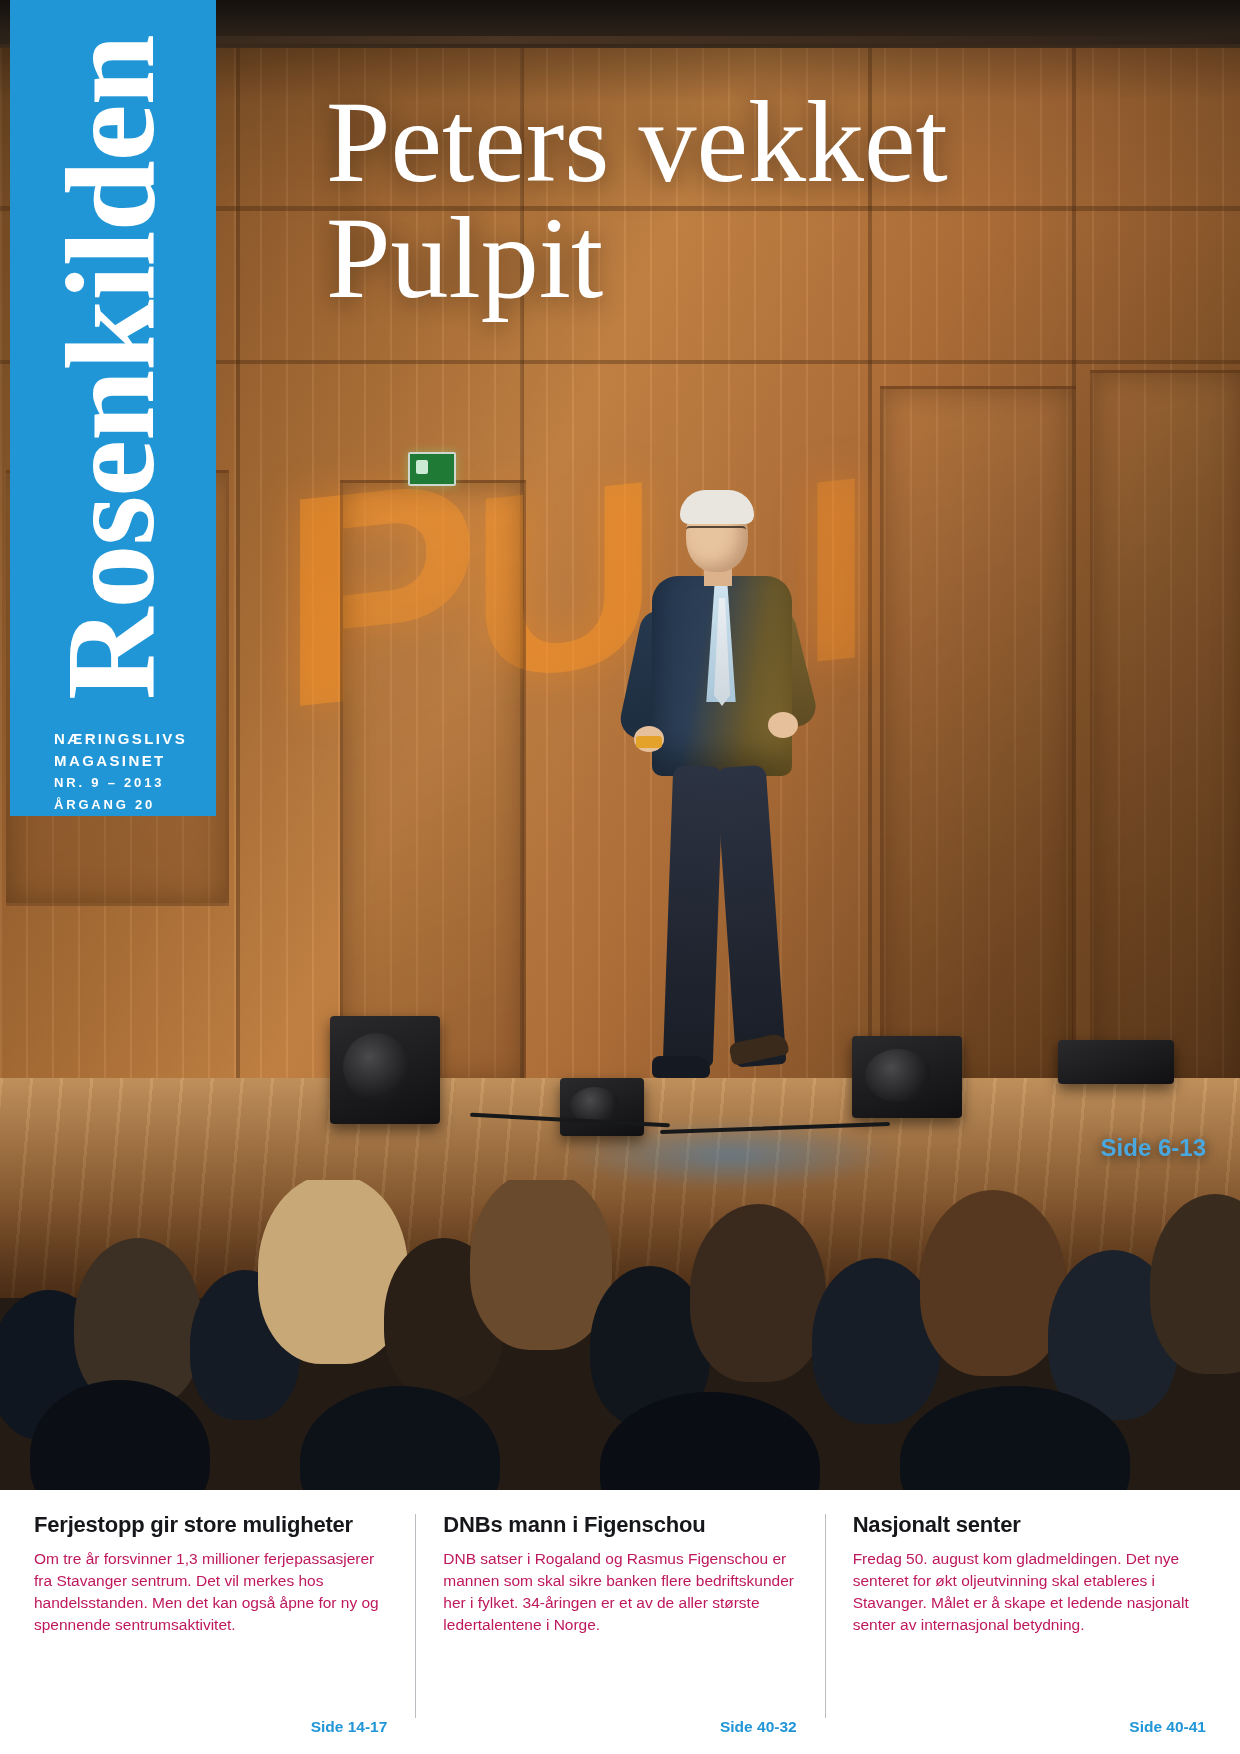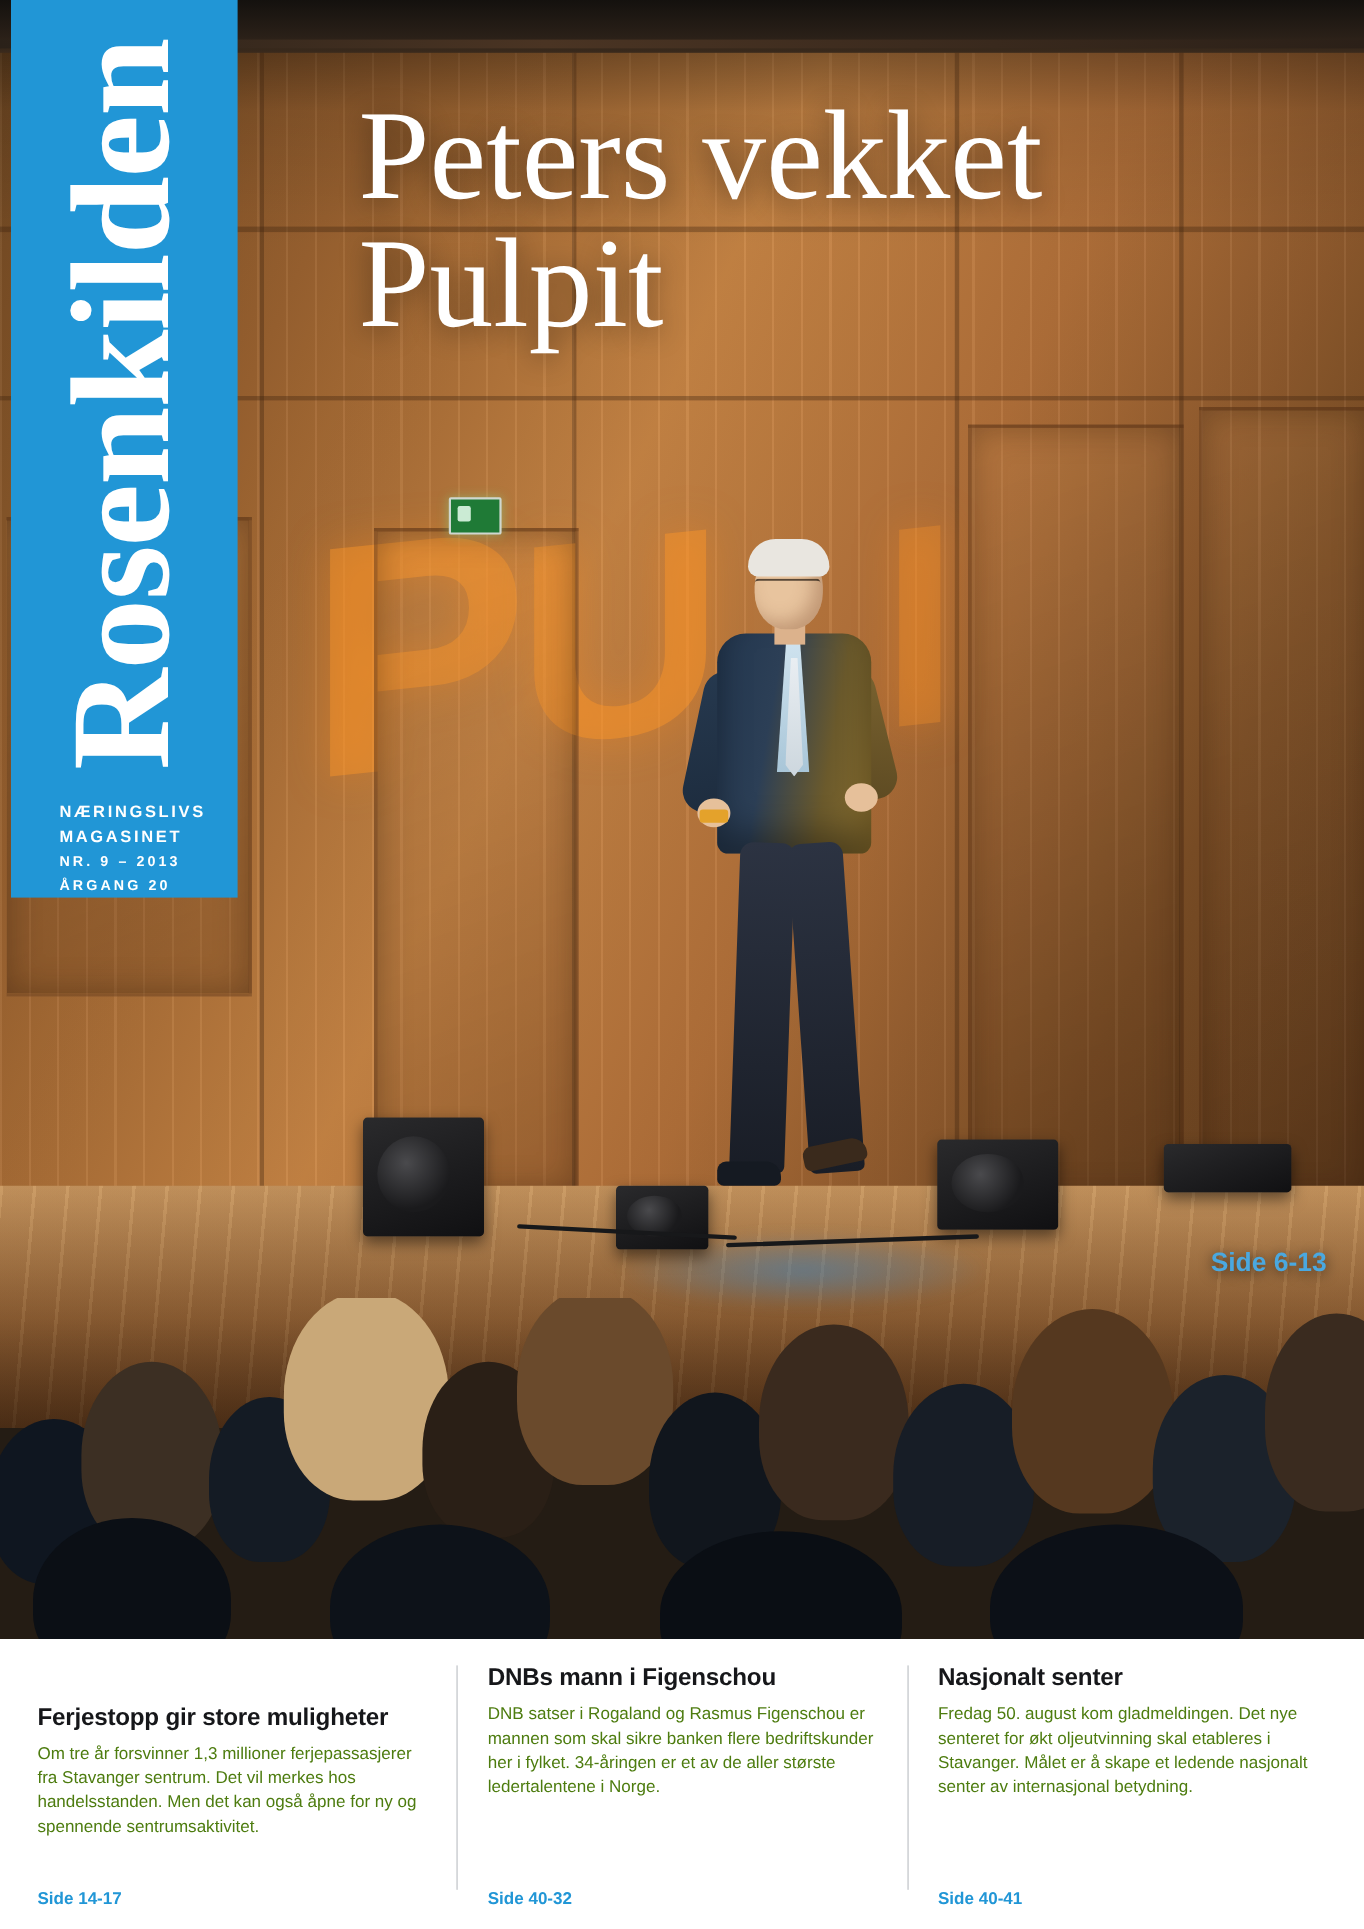--- a/index.html
+++ b/index.html
@@ -311,44 +311,45 @@
     gap: 0;
   }
   .teaser {
     position: relative;
     flex: 1 1 0;
     padding: 0 28px;
     box-sizing: border-box;
     display: flex;
     flex-direction: column;
   }
-  .teaser:first-child { padding-left: 8px; margin-top: 36px; }
+  .teaser:first-child { padding-left: 8px; }
   .teaser:last-child { padding-right: 8px; }
   .teaser + .teaser:before {
     content: "";
     position: absolute;
     left: 0; top: 2px;
     width: 1px; height: 204px;
     background: #b9bdc2;
   }
   .teaser h3 {
     margin: 0 0 10px 0;
     font-size: 22px;
     font-weight: bold;
     color: #16171a;
     letter-spacing: -0.2px;
   }
   .teaser p {
     margin: 0;
     font-size: 15.5px;
     line-height: 1.42;
-    color: #4d7c0f;
+    color: #be185d;
   }
   .teaser .page-ref {
     margin-top: auto;
+    text-align: right;
     color: #2196d6;
     font-size: 15.5px;
     font-weight: bold;
   }
 </style>
 </head>
 <body>
 
 <div class="page">
 

